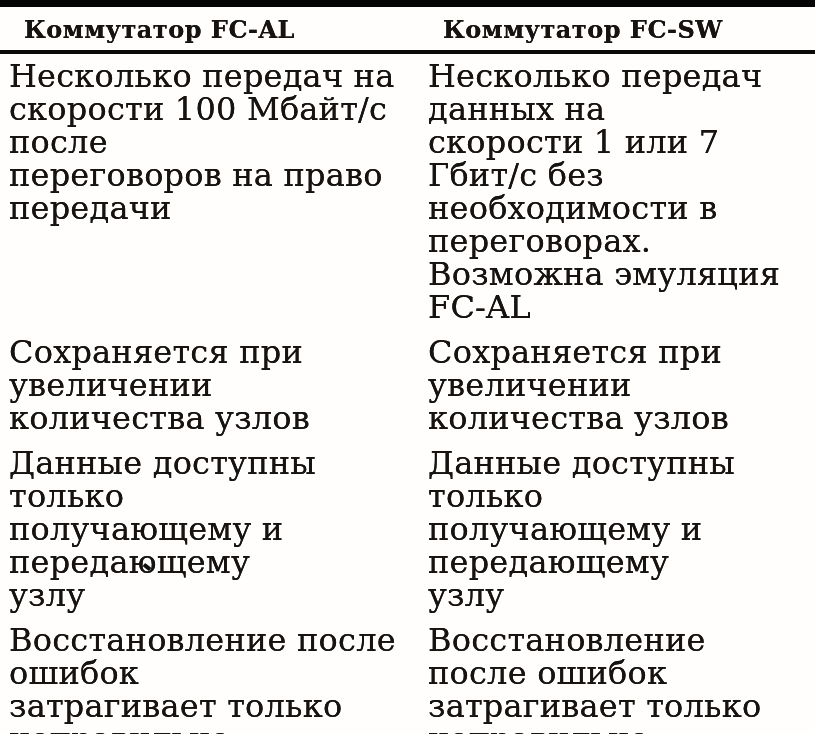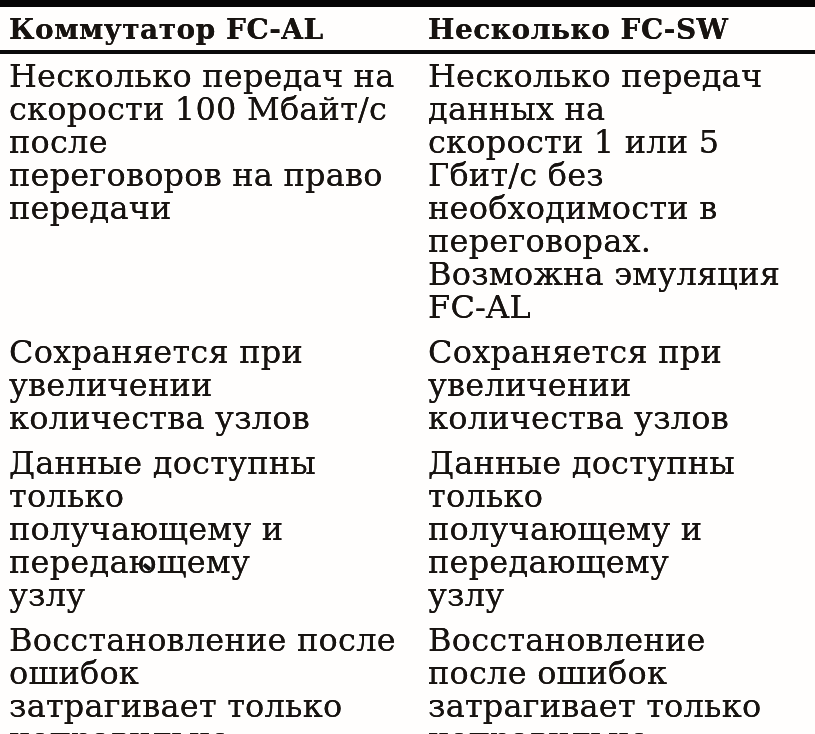--- a/index.html
+++ b/index.html
@@ -30,23 +30,23 @@
     width: 815px;
   }
   .header-row {
     display: grid;
     grid-template-columns: 419px 1fr;
     padding: 6px 0 3px 0;
     border-bottom: 4px solid #0a0a0a;
   }
   .th {
     font-weight: bold;
-    font-size: 28px;
+    font-size: 24px;
     line-height: 34px;
-    padding-left: 9px;
+    padding-left: 24px;
     letter-spacing: 0.5px;
     text-shadow: 0 0 0.6px currentColor;
   }
   .rows {
     padding-top: 6px;
   }
   .row {
     display: grid;
     grid-template-columns: 419px 1fr;
     margin-bottom: 12px;
@@ -75,32 +75,32 @@
 <body>
 
 <div class="page">
 
   <div class="top-rule"></div>
 
   <div class="table">
 
     <div class="header-row">
       <div class="th">Коммутатор FC-AL</div>
-      <div class="th">Несколько FC-SW</div>
+      <div class="th">Коммутатор FC-SW</div>
     </div>
 
     <div class="rows">
 
       <div class="row">
         <div class="cell">Несколько передач на
 скорости 100 Мбайт/с после
 переговоров на право
 передачи</div>
         <div class="cell">Несколько передач данных на
-скорости 1 или 5 Гбит/с без
+скорости 1 или 7 Гбит/с без
 необходимости в переговорах.
 Возможна эмуляция FC-AL</div>
       </div>
 
       <div class="row">
         <div class="cell">Сохраняется при увеличении
 количества узлов</div>
         <div class="cell">Сохраняется при увеличении
 количества узлов</div>
       </div>

